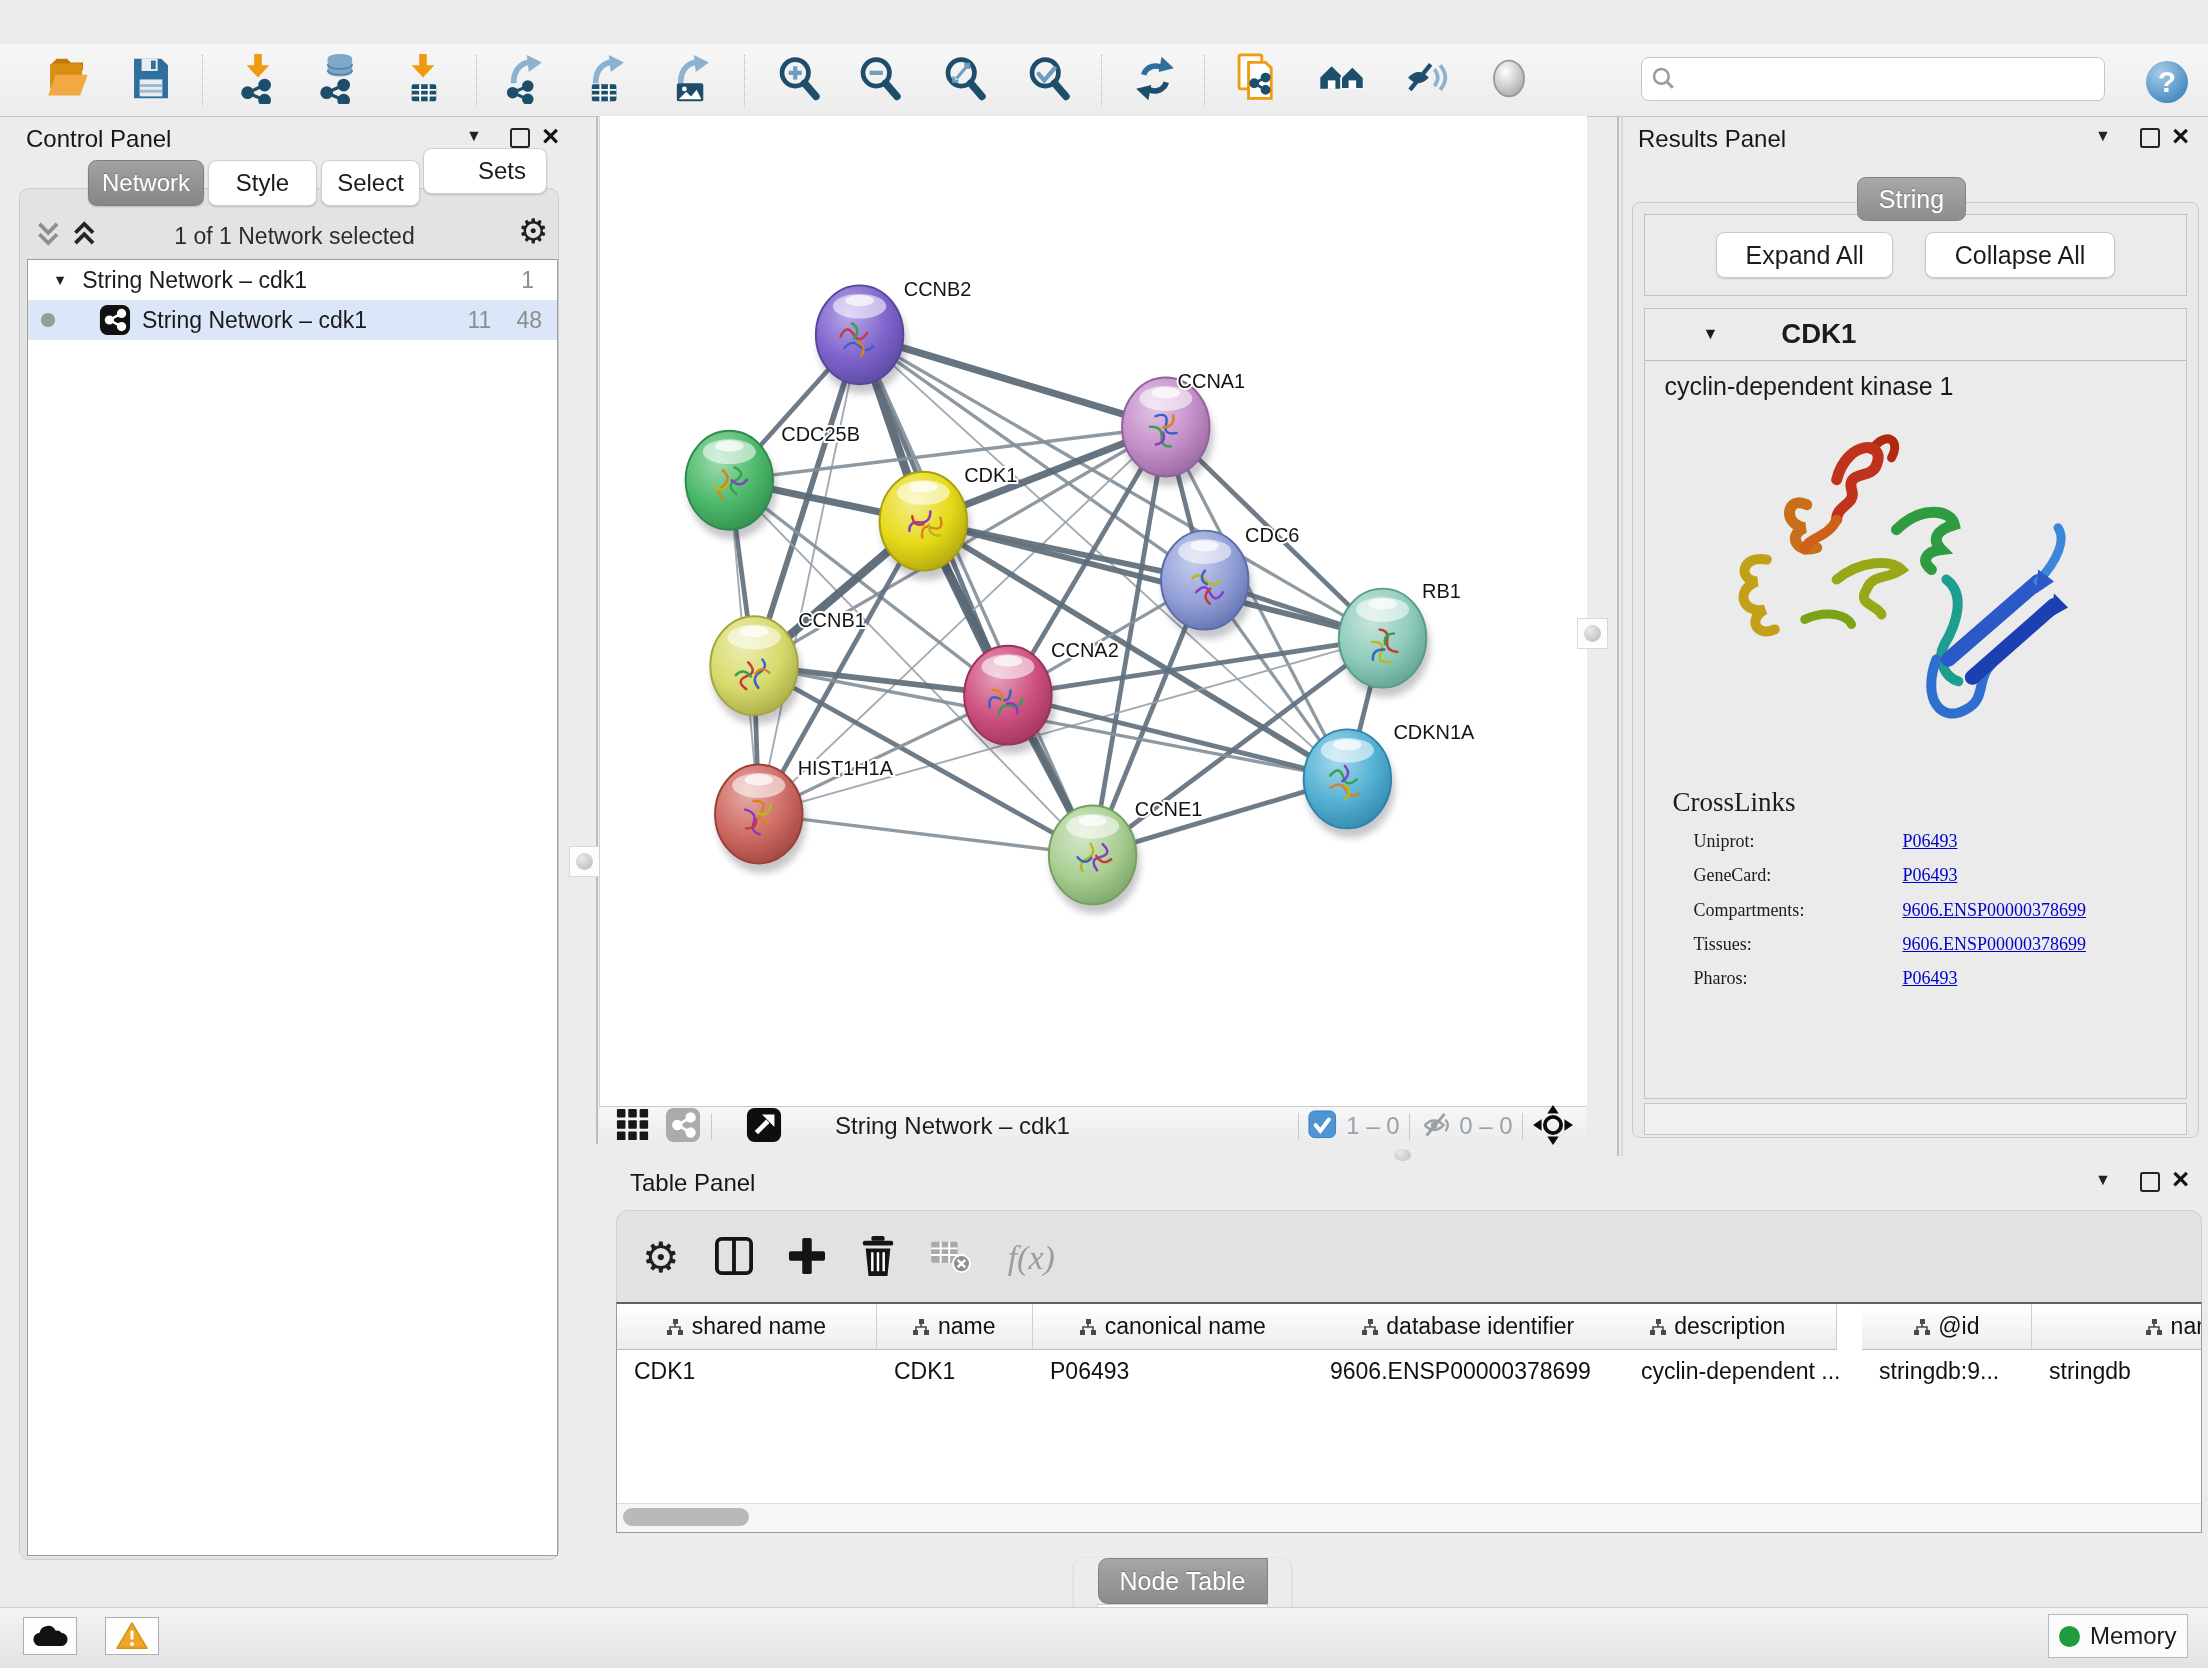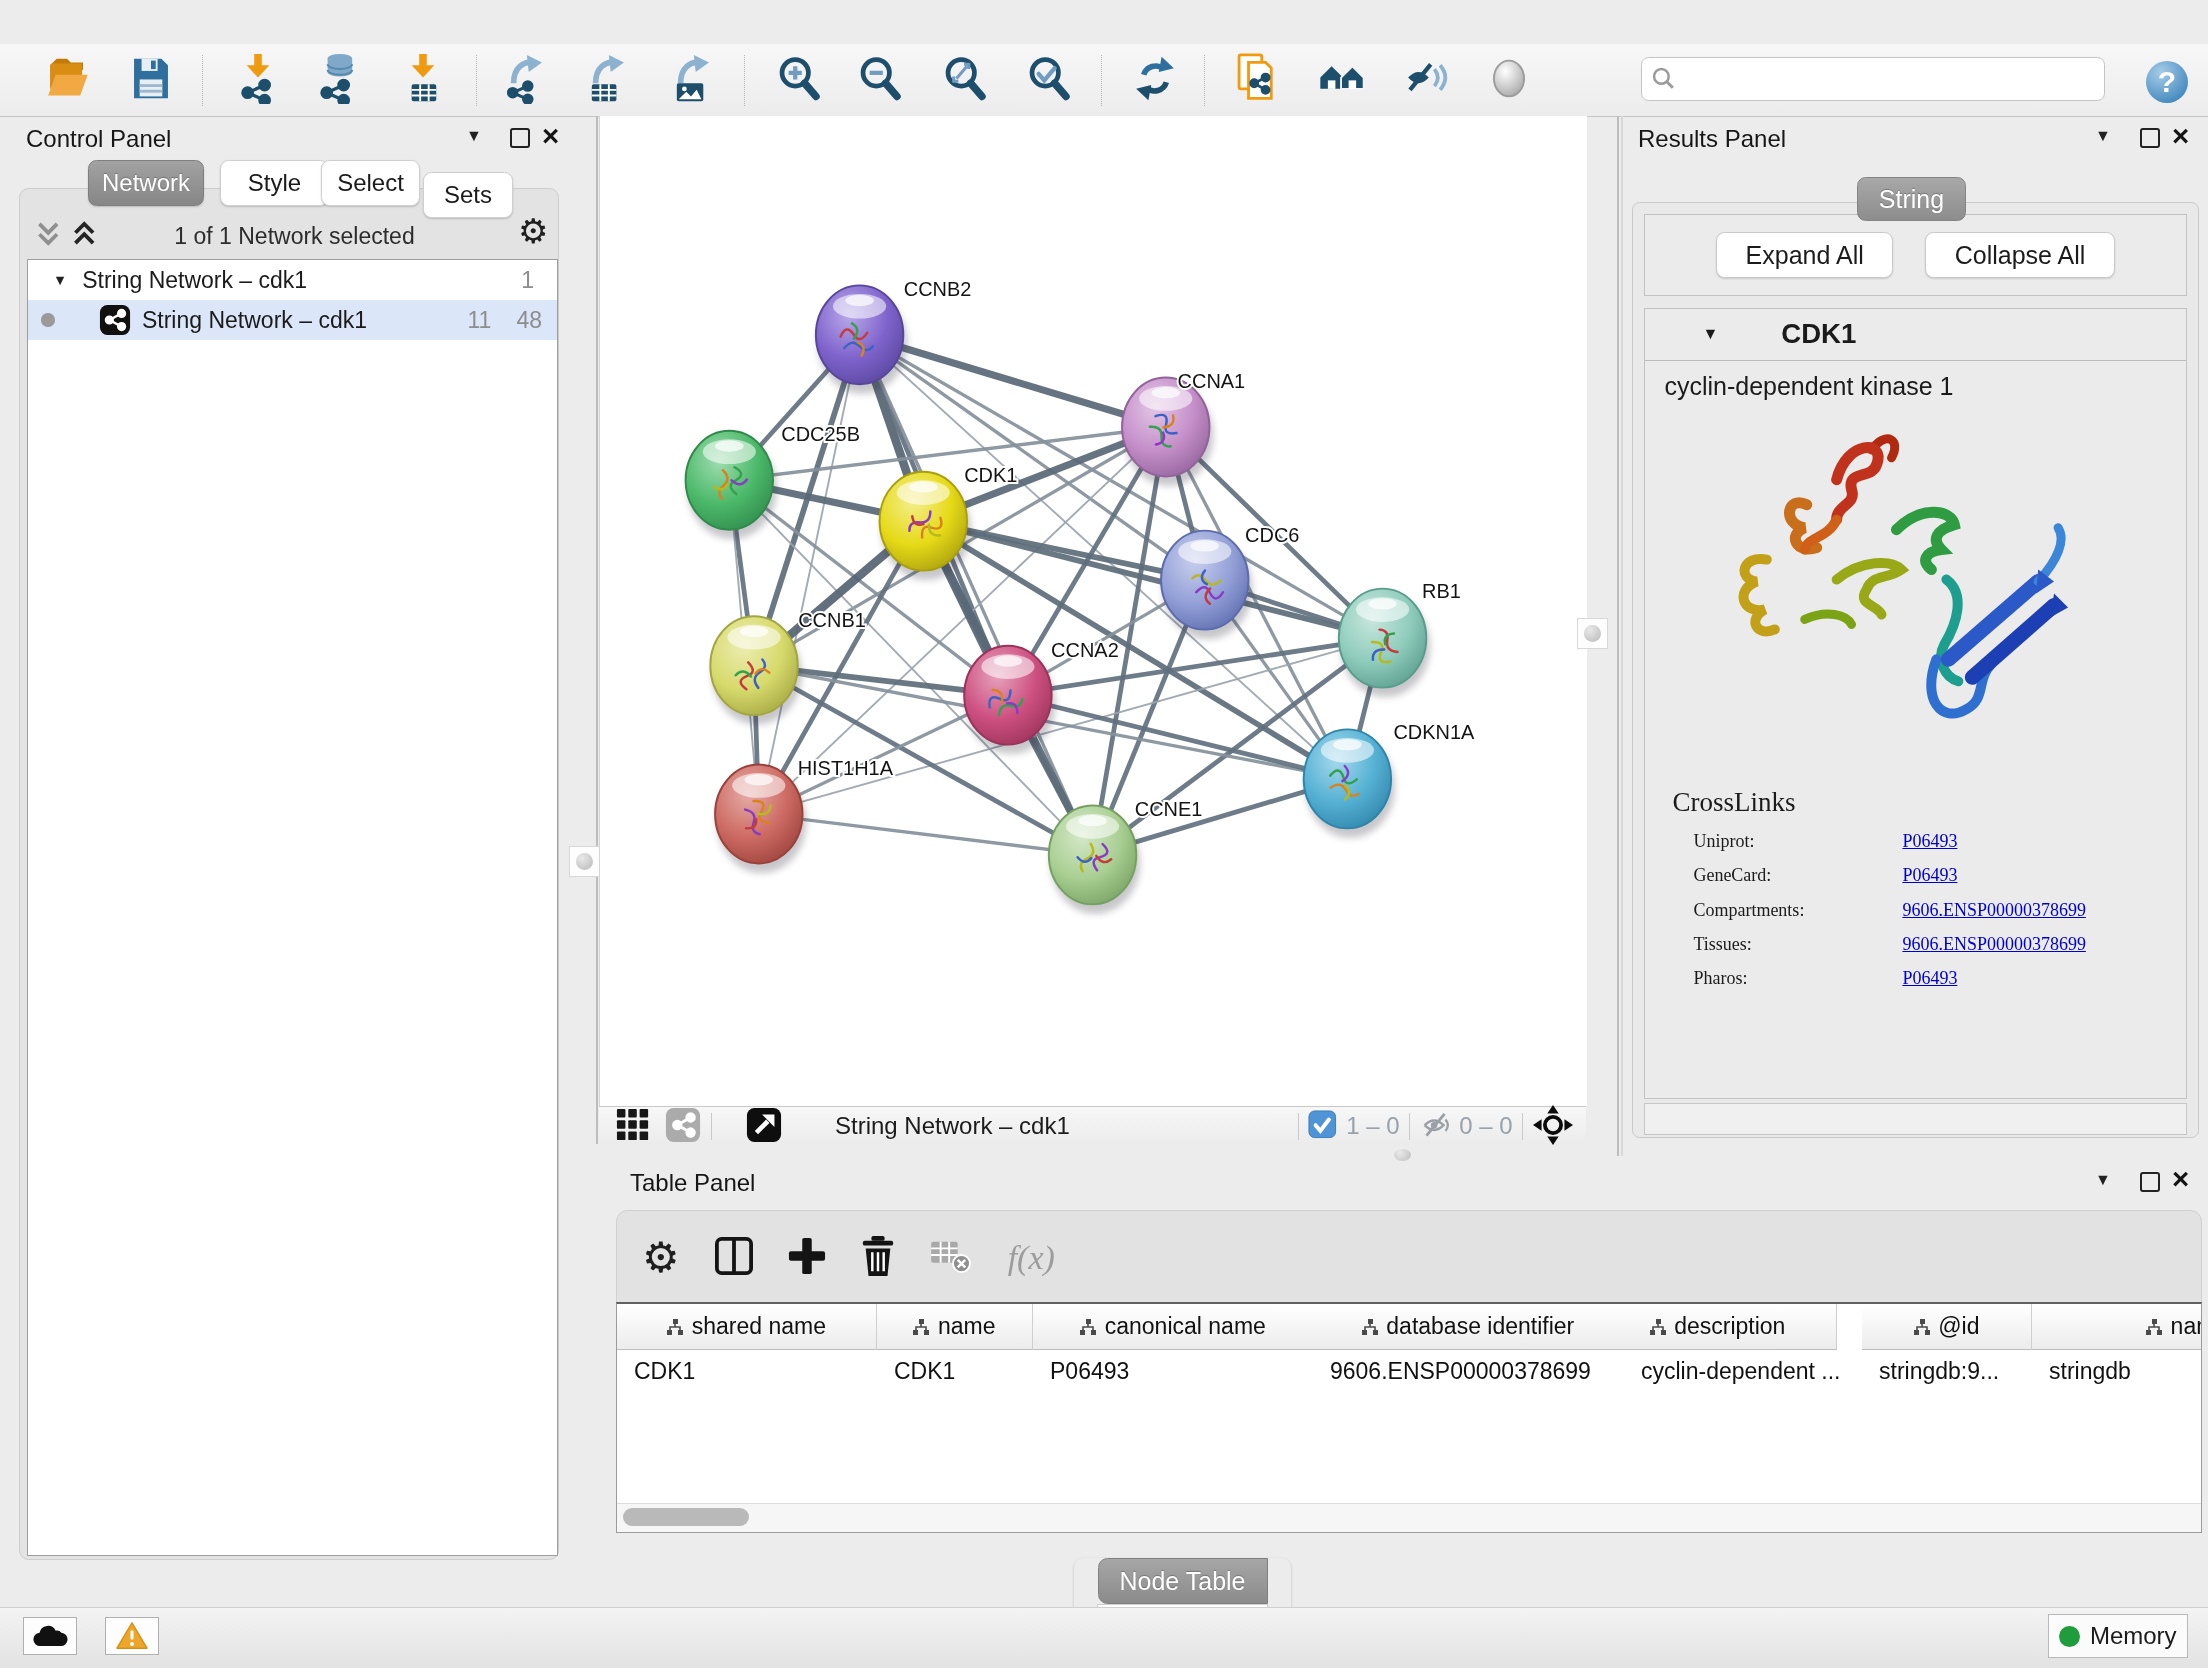--- a/index.html
+++ b/index.html
@@ -267,27 +267,27 @@
   <div class="abs ptitle" style="left:26px;top:125px;">Control Panel</div>
   <div class="abs winbtn-tri" style="left:466px;top:127px;">▼</div>
   <div class="abs winbtn-box" style="left:510px;top:128px;"></div>
   <div class="abs winbtn-x" style="left:542px;top:126px;">×</div>
 
   <div class="abs cp-box"></div>
 
   <div class="abs cp-tab sel" style="left:88px;top:160px;width:114px;">
       <span>Network</span>
     </div>
-  <div class="abs cp-tab" style="left:220px;top:160px;width:107px;">
+  <div class="abs cp-tab" style="left:208px;top:160px;width:107px;">
       <span>Style</span>
     </div>
   <div class="abs cp-tab" style="left:321px;top:160px;width:97px;">
       <span>Select</span>
     </div>
-  <div class="abs cp-tab" style="left:423px;top:172px;width:88px;">
+  <div class="abs cp-tab" style="left:423px;top:148px;width:88px;padding-left:34px;">
       <span>Sets</span>
     </div>
 
   <div class="abs" style="left:34px;top:221px;">
     <svg width="28.5" height="25" viewBox="0 0 18 17">
       <path d="M3,2 l6,6 6,-6 M3,9 l6,6 6,-6" stroke="#8f8f8f" stroke-width="2.6" fill="none"></path>
     </svg>
   </div>
   <div class="abs" style="left:70px;top:221px;">
     <svg width="28.5" height="25" viewBox="0 0 18 17">

